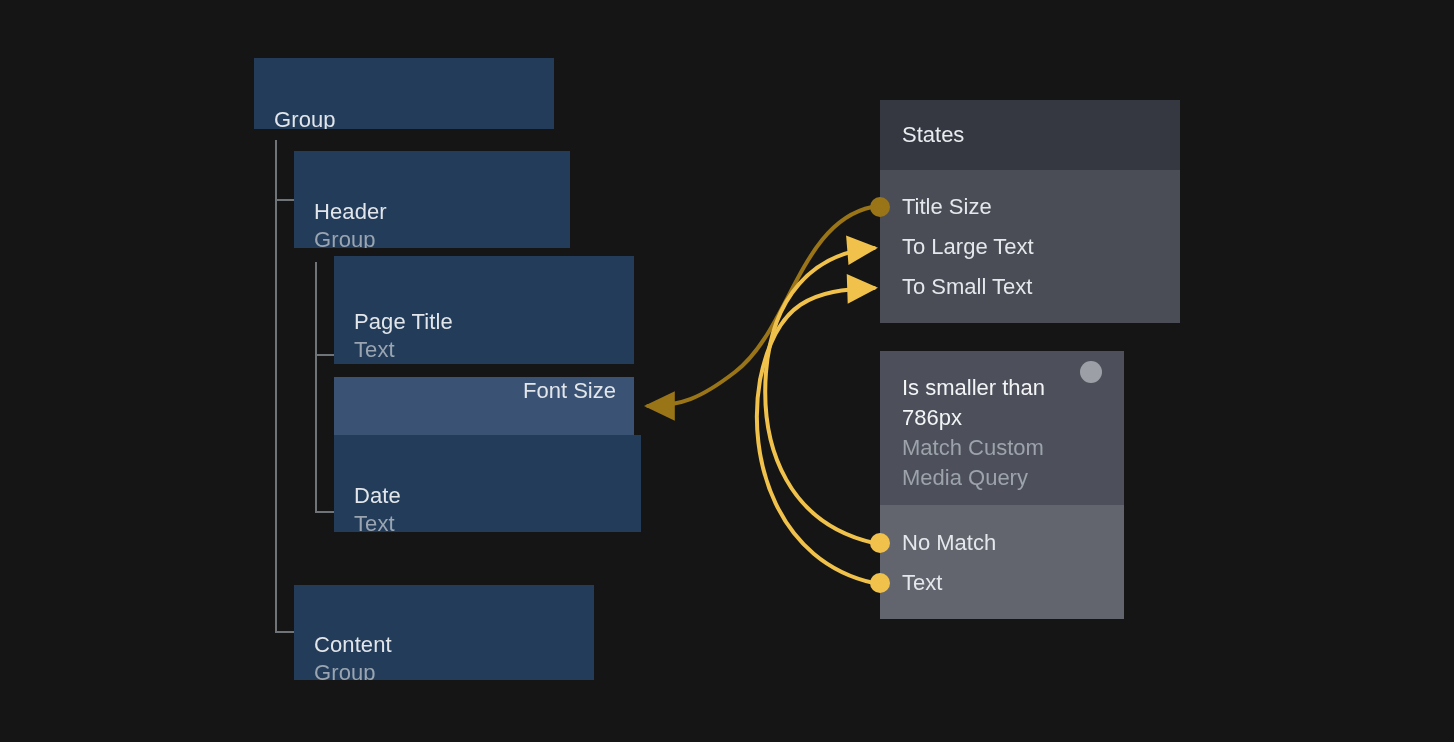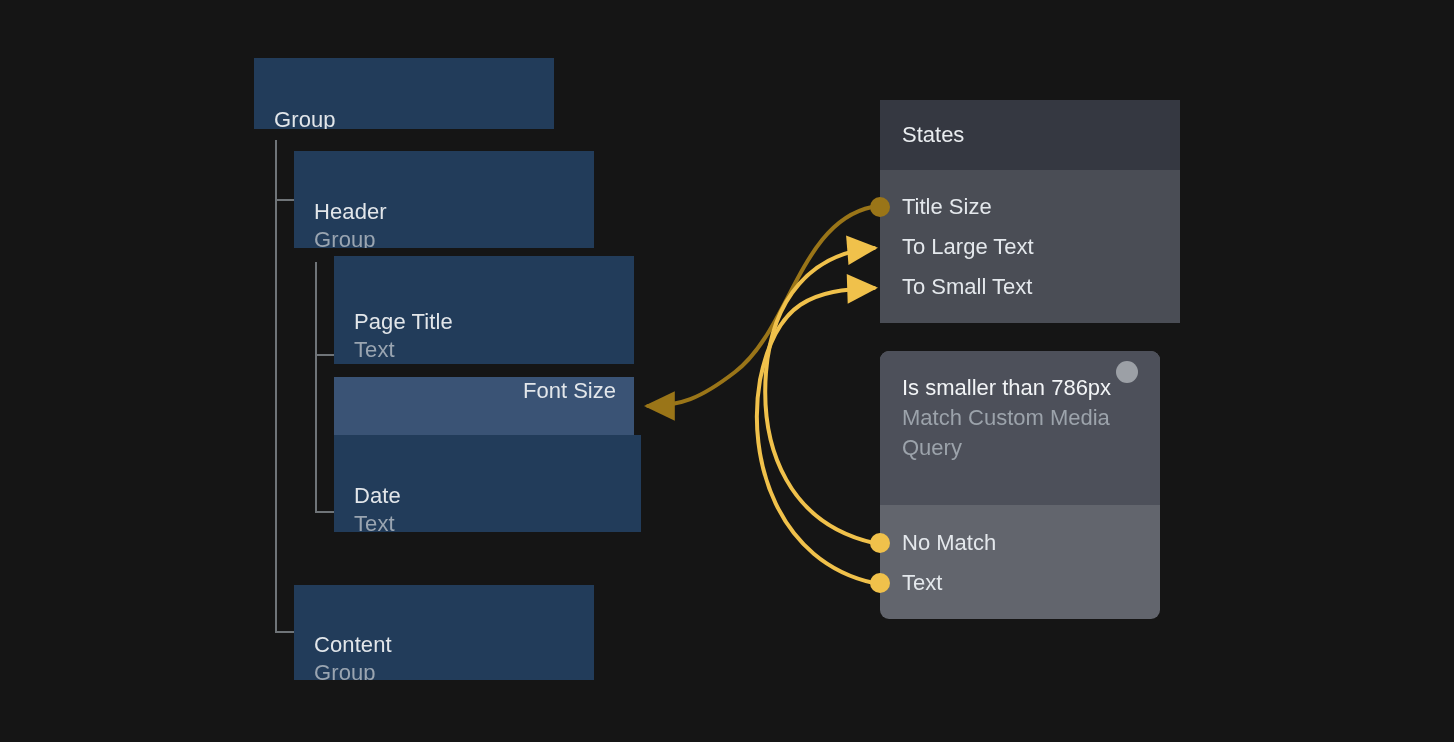--- a/index.html
+++ b/index.html
@@ -163,21 +163,21 @@
   <div class="guide guide-v" style="left:315px; top:262px; height:251px;"></div>
   <div class="guide guide-h" style="left:315px; top:354px; width:20px;"></div>
   <div class="guide guide-h" style="left:315px; top:511px; width:20px;"></div>
 
   <div class="node" style="left:254px; top:58px; width:300px; height:71px;">
     <div class="node-body">
       <div class="node-title">Group</div>
     </div>
   </div>
 
-  <div class="node" style="left:294px; top:151px; width:300px; height:97px;">
+  <div class="node" style="left:294px; top:151px; width:276px; height:97px;">
     <div class="node-body has-sub">
       <div class="node-title">Header</div>
       <div class="node-sub">Group</div>
     </div>
   </div>
 
   <div class="node" style="left:334px; top:256px; width:300px; height:108px;">
     <div class="node-body has-sub">
       <div class="node-title">Page Title</div>
       <div class="node-sub">Text</div>
@@ -206,21 +206,21 @@
     <div class="panel-header" style="height:70px; background:#353841;">
       <div class="panel-title">States</div>
     </div>
     <div class="panel-rows">
       <div class="panel-row" style="top:107px;">Title Size</div>
       <div class="panel-row" style="top:147px;">To Large Text</div>
       <div class="panel-row" style="top:187px;">To Small Text</div>
     </div>
   </div>
 
-  <div class="panel" style="left:880px; top:351px; width:280px; height:268px; background:#62656d;border-radius:9px;">
+  <div class="panel" style="left:880px; top:351px; width:244px; height:268px; background:#62656d;">
     <div class="panel-header-stack" style="height:154px; background:#4d505a;">
       <div class="panel-title-wrap">Is smaller than 786px</div>
       <div class="panel-subtitle">Match Custom Media Query</div>
     </div>
     <div class="status-dot" style="right:22px; top:10px;"></div>
     <div class="panel-rows">
       <div class="panel-row" style="top:192px;">No Match</div>
       <div class="panel-row" style="top:232px;">Text</div>
     </div>
   </div>

